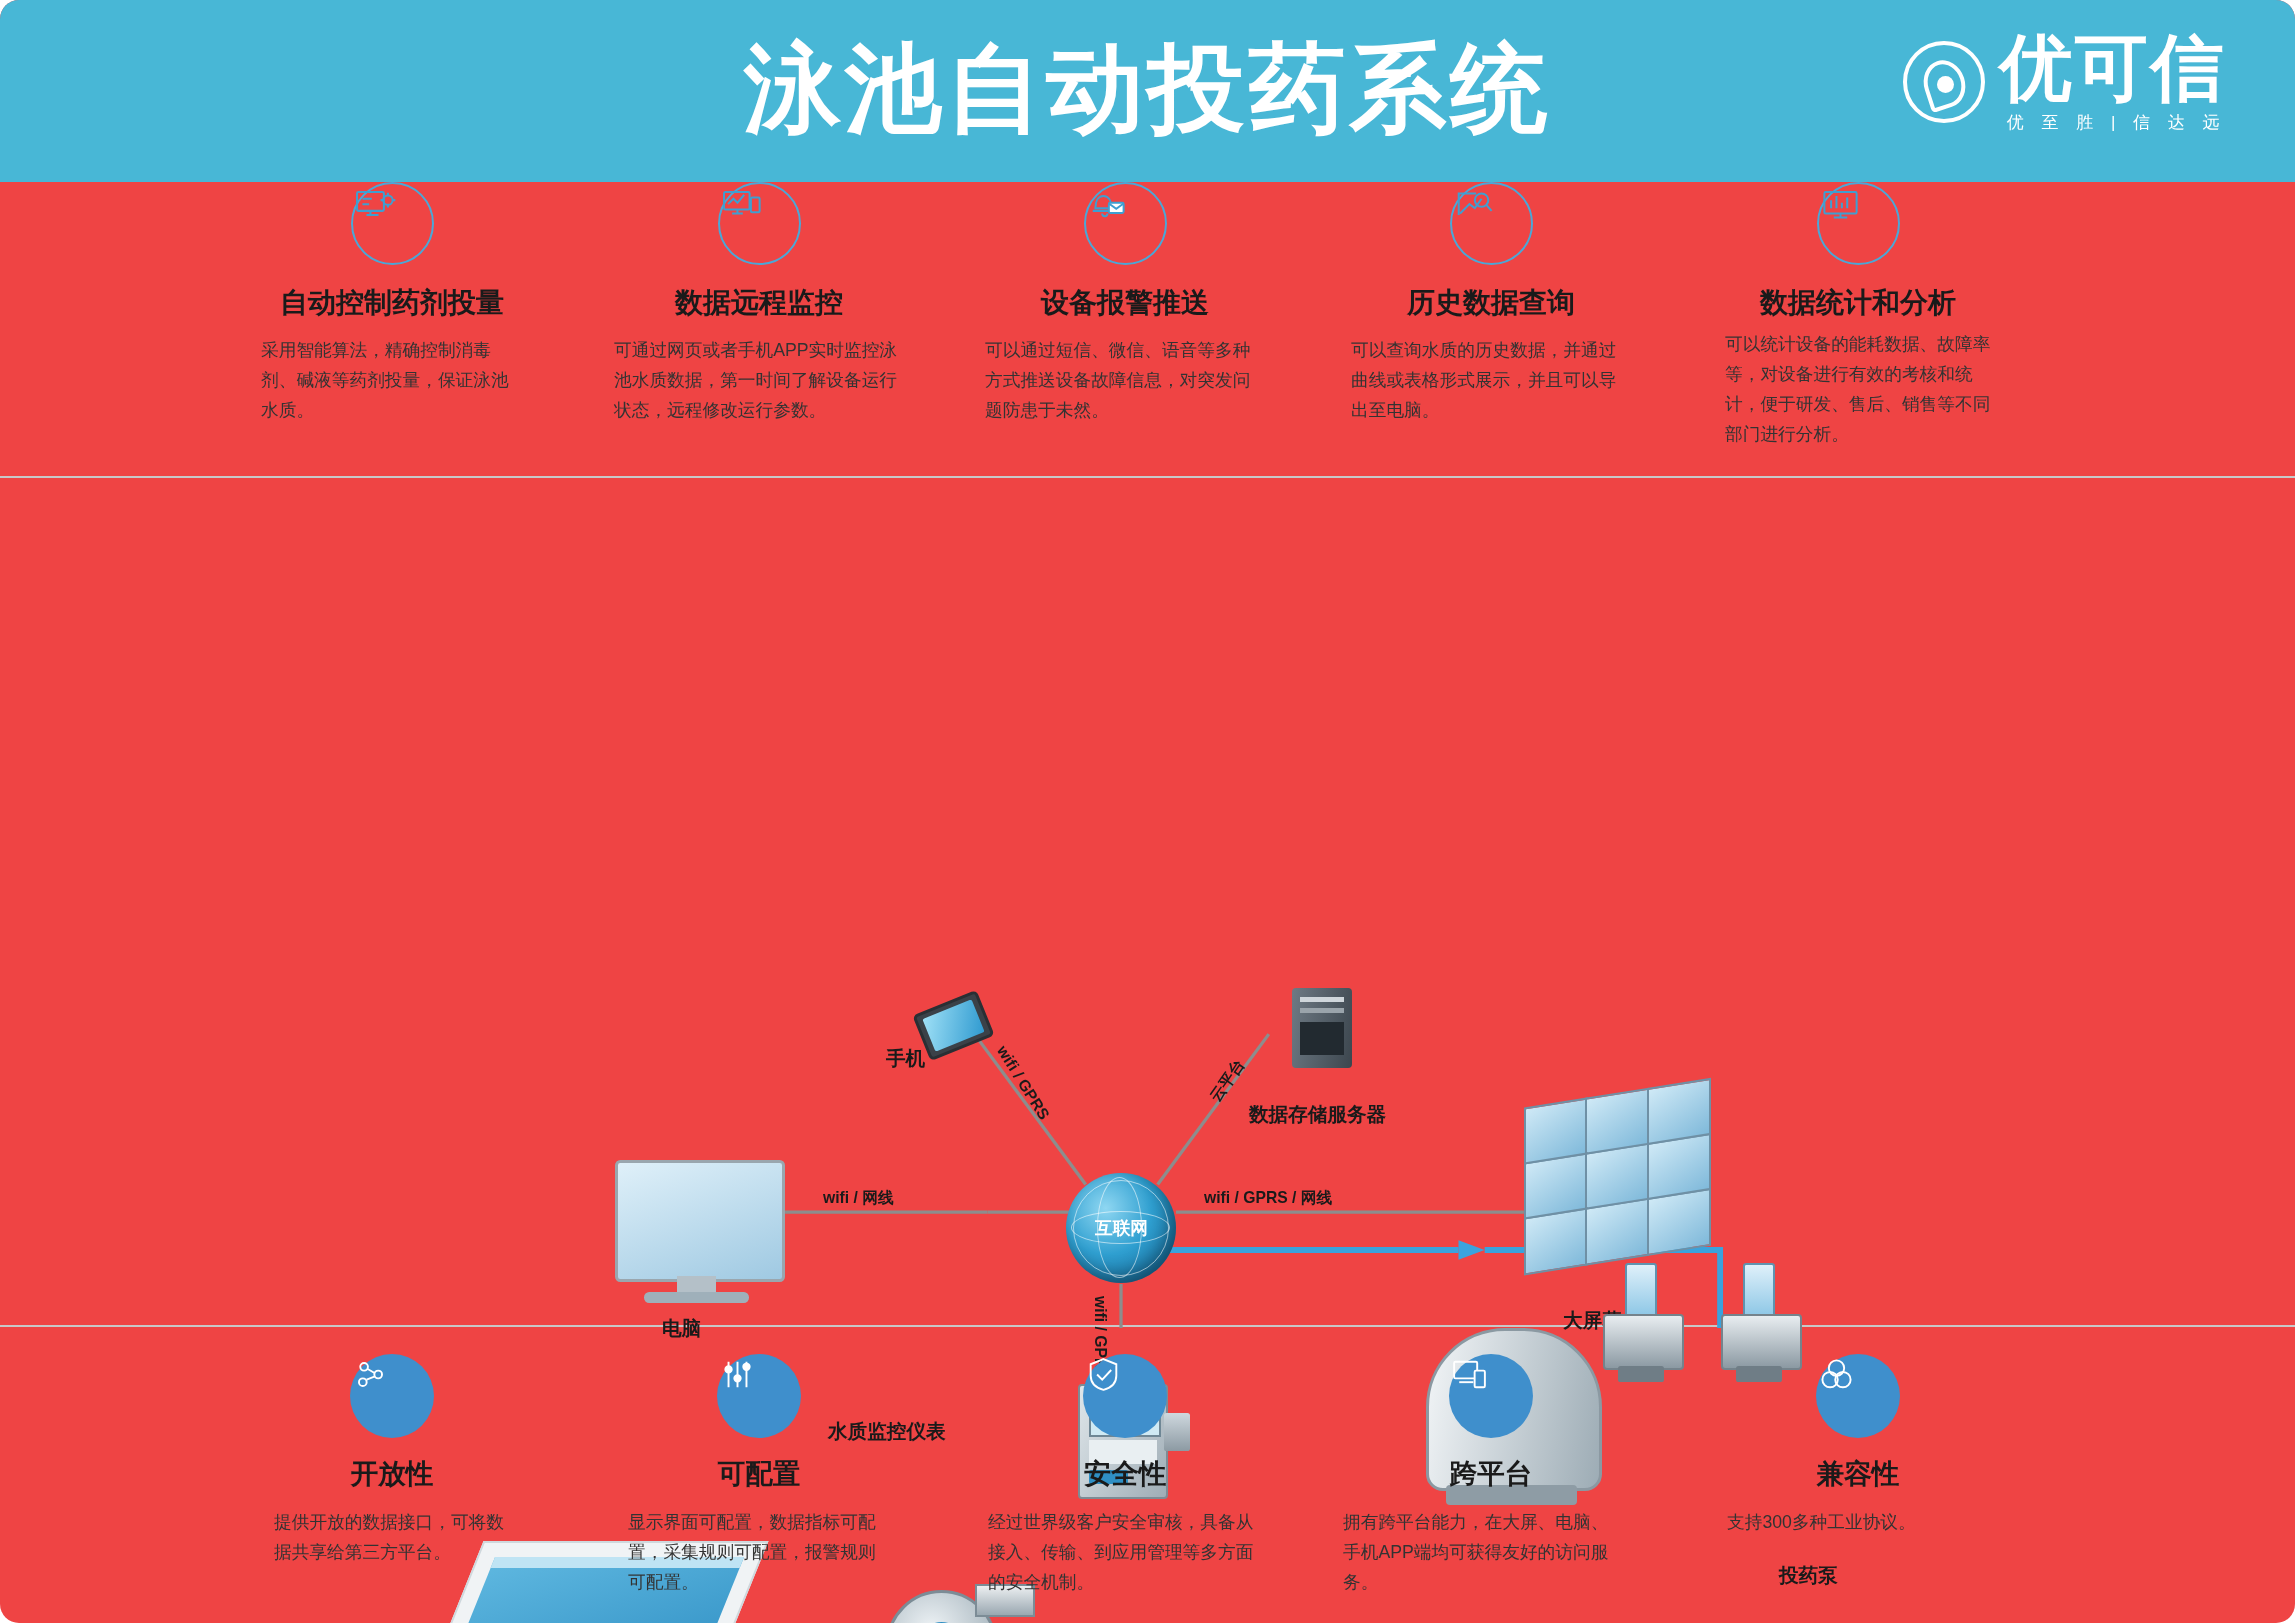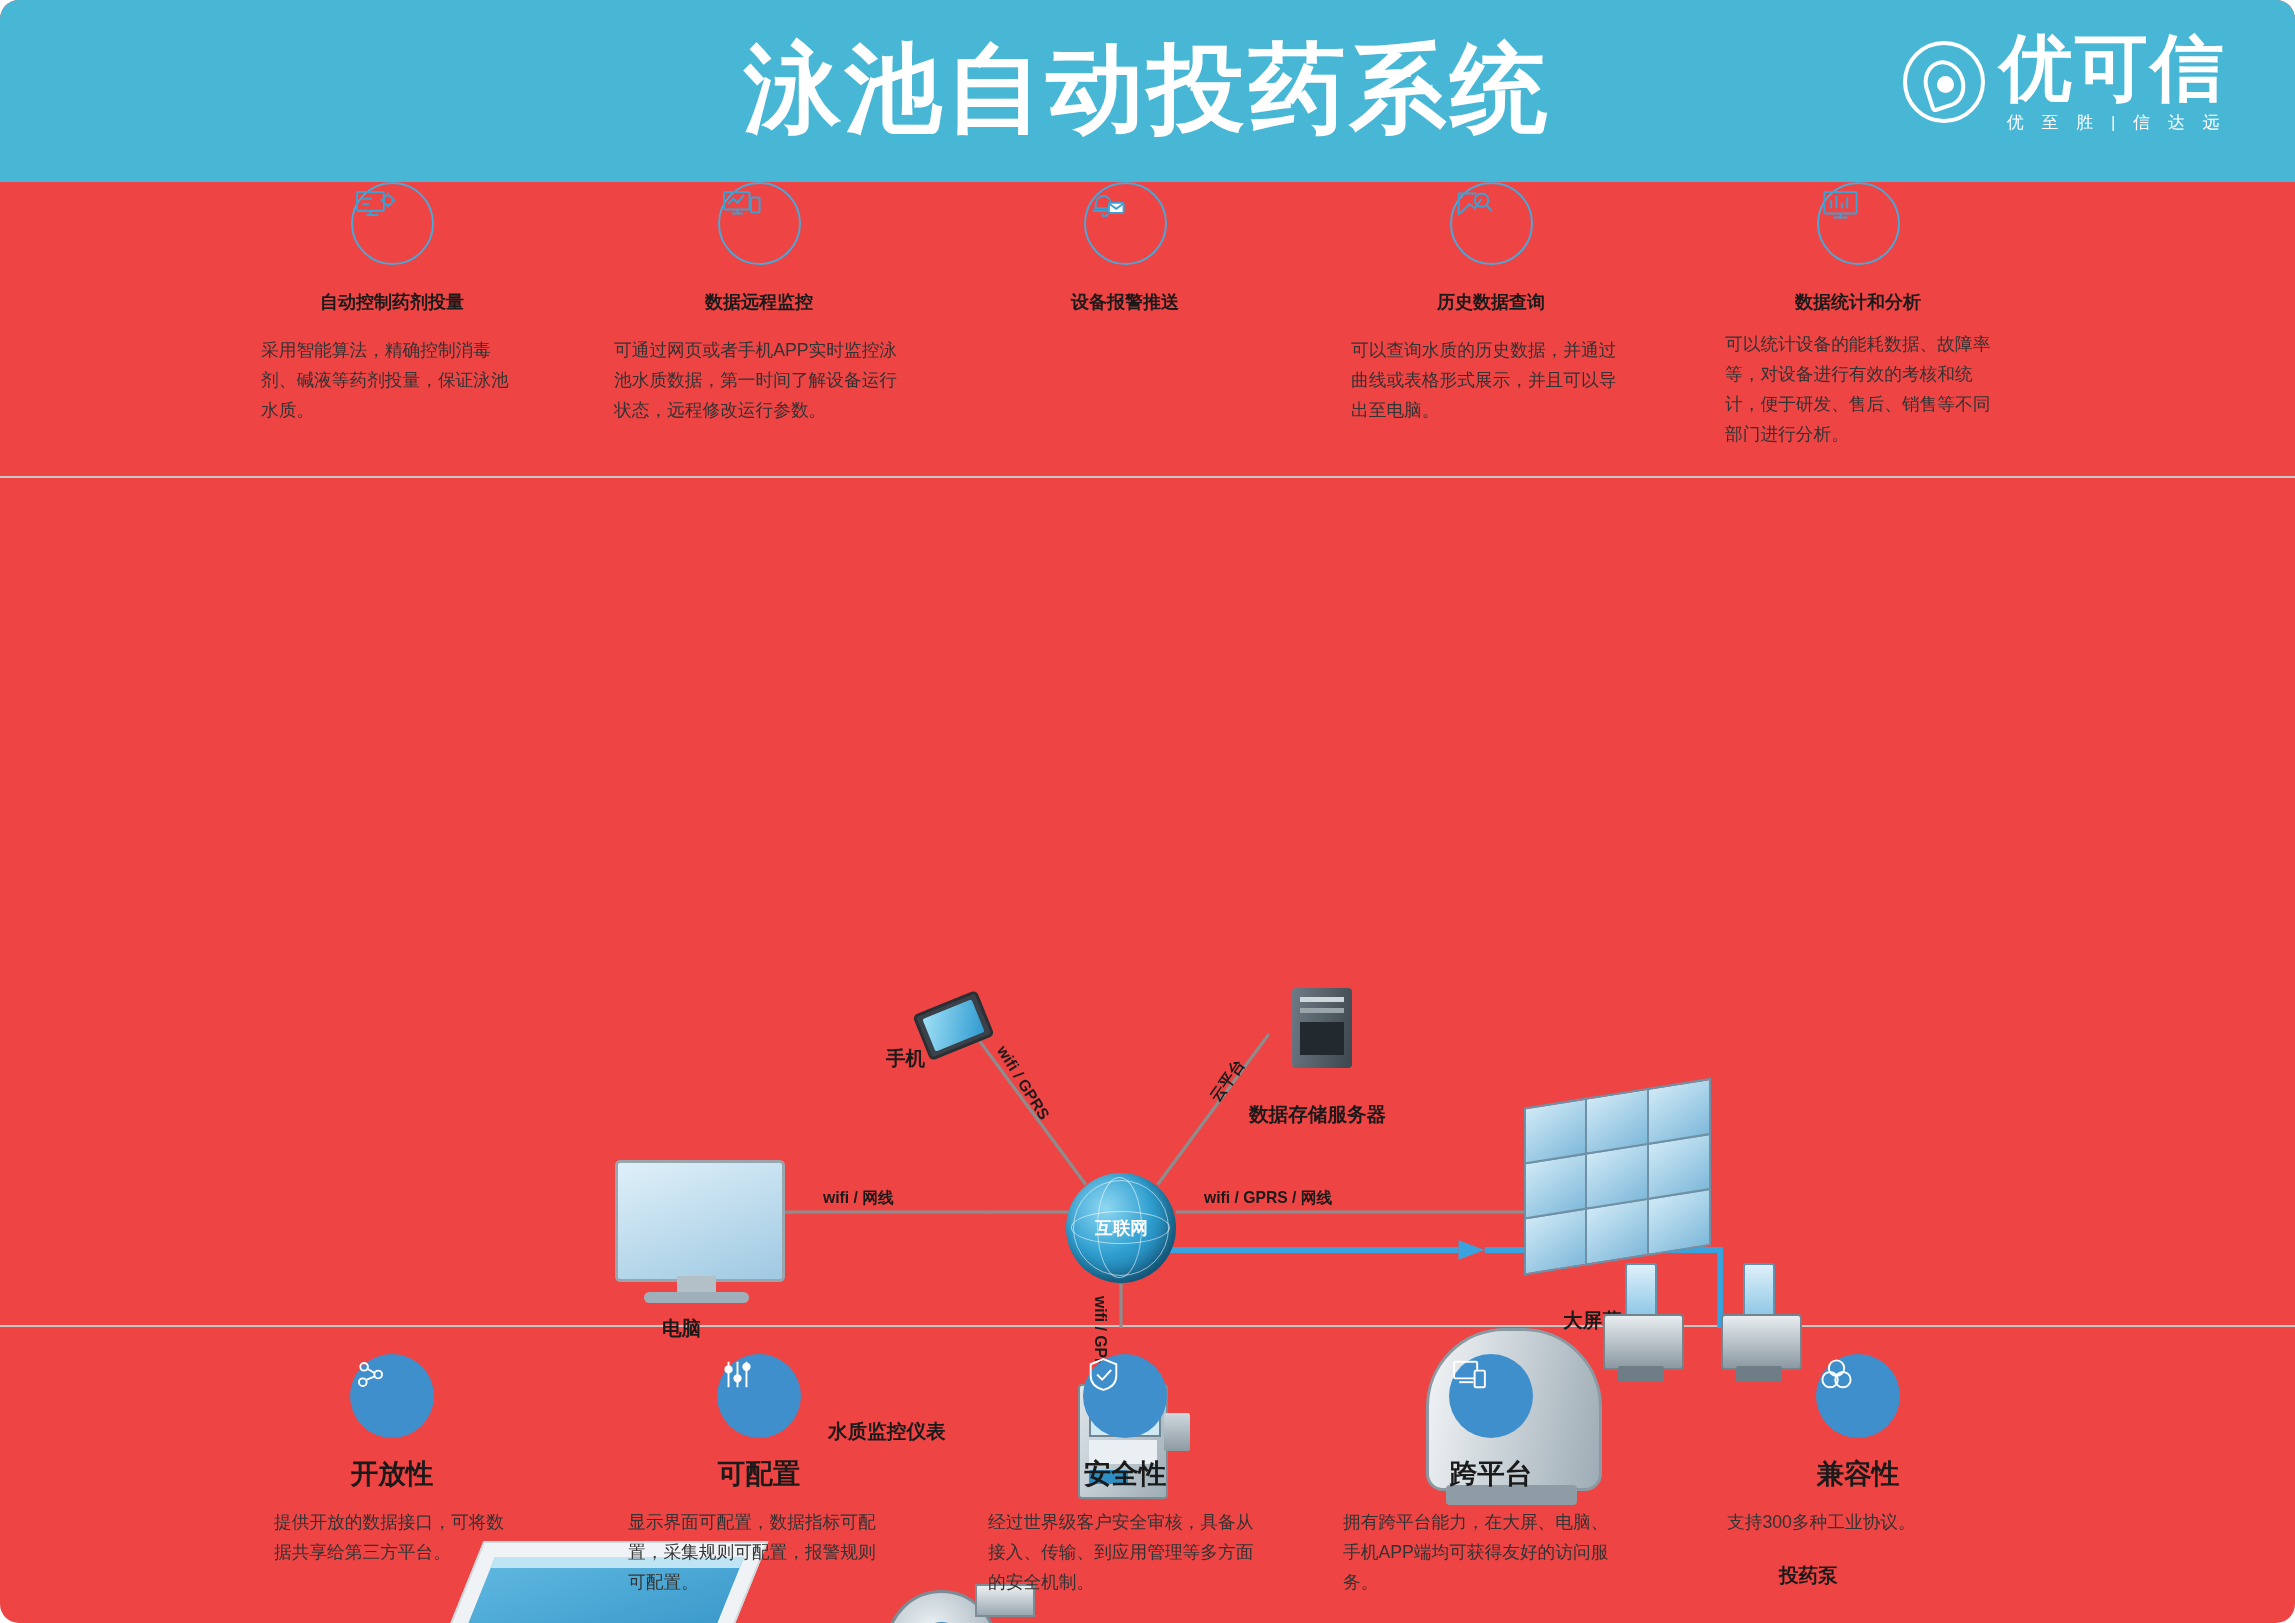--- a/index.html
+++ b/index.html
@@ -21,21 +21,21 @@
 
   
   .strip{position:absolute;left:0;width:2295px;}
   .strip-top{top:182px;height:293px;}
   .strip-bottom{top:1328px;height:295px;}
   .divider{position:absolute;left:0;width:2295px;height:2px;background:#c8c8c8;}
 
   .fcols{position:relative;width:100%;height:100%;}
   .fcol{position:absolute;top:0;width:366px;}
   .fcol .ficon{margin:0 auto;display:block;}
-  .fcol .ftitle{text-align:center;font-size:18px;line-height:31px;font-weight:bold;color:#1a1a1a;}
+  .fcol .ftitle{text-align:center;font-size:28px;line-height:31px;font-weight:bold;color:#1a1a1a;}
   .fcol .fdesc{font-size:17.7px;line-height:30px;color:#333;}
 
   .circ-outline{width:79px;height:79px;border-radius:50%;border:2.6px solid #4aa8d8;
     display:flex;align-items:center;justify-content:center;color:#3f9fd1;}
   .circ-solid{width:84px;height:84px;border-radius:50%;background:#3f8fcc;
     display:flex;align-items:center;justify-content:center;color:#ffffff;}
 
   
   .diagram{position:absolute;left:0;top:478px;width:2295px;height:850px;}
   .dlabel{position:absolute;font-size:19.6px;line-height:23.6px;font-weight:bold;color:#1a1a1a;white-space:nowrap;}
@@ -107,20 +107,21 @@
       <div class="fcol" style="left:942px;">
         <div class="ficon circ-outline">
           <svg width="43" height="43" viewBox="0 0 64 64" fill="none" stroke="currentColor" stroke-width="3">
             <path d="M14 36c0-10 4-18 12-18s12 8 12 18H14z"></path>
               <path d="M10 40h36M24 44a4 4 0 008 0"></path>
             <rect x="34" y="28" width="22" height="15" rx="2" fill="#fff"></rect>
               <path d="M34 29l11 8 11-8"></path>
           </svg>
         </div>
         <div class="ftitle" style="margin-top:22px;">设备报警推送</div>
+        <div class="fdesc" style="margin-top:17px;width:281px;margin-left:43px;">可以通过短信、微信、语音等多种方式推送设备故障信息，对突发问题防患于未然。</div>
       </div>
 
       <div class="fcol" style="left:1308px;">
         <div class="ficon circ-outline">
           <svg width="43" height="43" viewBox="0 0 64 64" fill="none" stroke="currentColor" stroke-width="3">
             <path d="M10 46V14h26"></path>
               <path d="M12 44l14-14 8 6 10-14"></path>
             <circle cx="44" cy="24" r="10"></circle>
               <path d="M51 31l8 9"></path>
           </svg>

